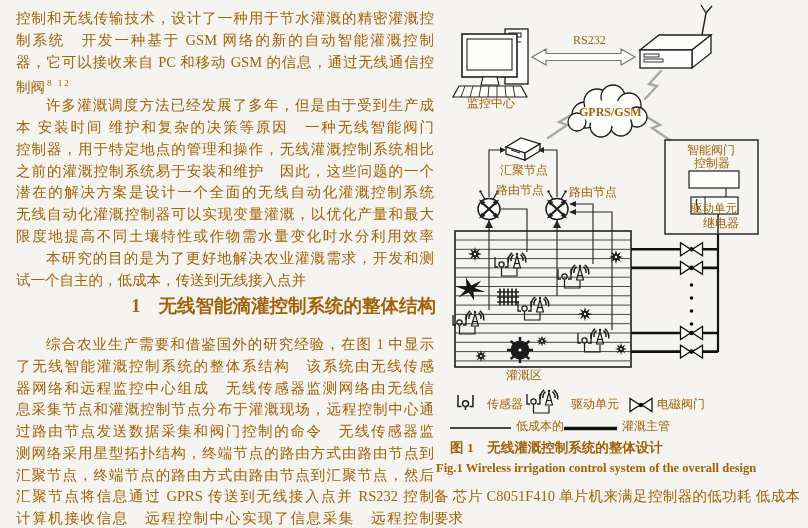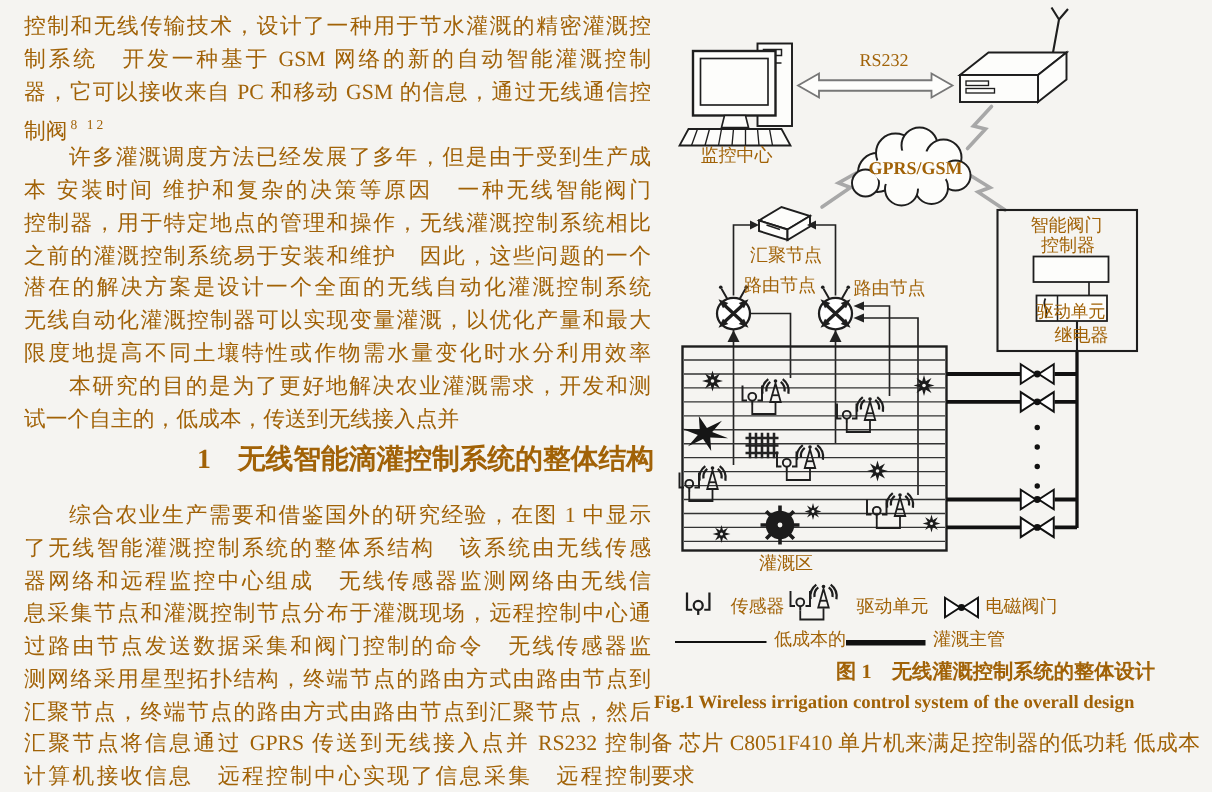--- a/index.html
+++ b/index.html
@@ -10,21 +10,21 @@
   .ln.ind{padding-left:30px;width:388px;}
   .ln.left{text-align:left;text-align-last:left;}
   .refs{font-size:9px;vertical-align:super;letter-spacing:2px;margin-left:2px;}
   .h1{position:absolute;left:16px;top:293px;width:420px;font-size:18.5px;font-weight:bold;white-space:nowrap;text-align:right;}
   .h1 .num{margin-right:18px;}
   .rln{position:absolute;left:434px;width:366px;height:22px;font-size:14.5px;line-height:21px;
        text-align:justify;text-align-last:justify;overflow:hidden;}
   .rln.left{text-align:left;text-align-last:left;}
   .fl{position:absolute;font-size:12px;font-weight:normal;white-space:nowrap;line-height:13px;}
   .fl.small{font-size:11.5px;margin-top:28px;}
-  .cap-zh{position:absolute;left:450px;top:439px;width:320px;text-align:right;
+  .cap-zh{position:absolute;left:450px;top:439px;width:320px;text-align:left;
           font-size:13.5px;font-weight:bold;white-space:nowrap;}
   .cap-en{position:absolute;left:436px;top:461px;font-size:12.5px;font-weight:bold;white-space:nowrap;}
   svg.fig{position:absolute;left:0;top:0;}
 </style>
 </head>
 <body>
 
 <div class="page">
 
   <svg class="fig" width="808" height="528" viewBox="0 0 808 528">

